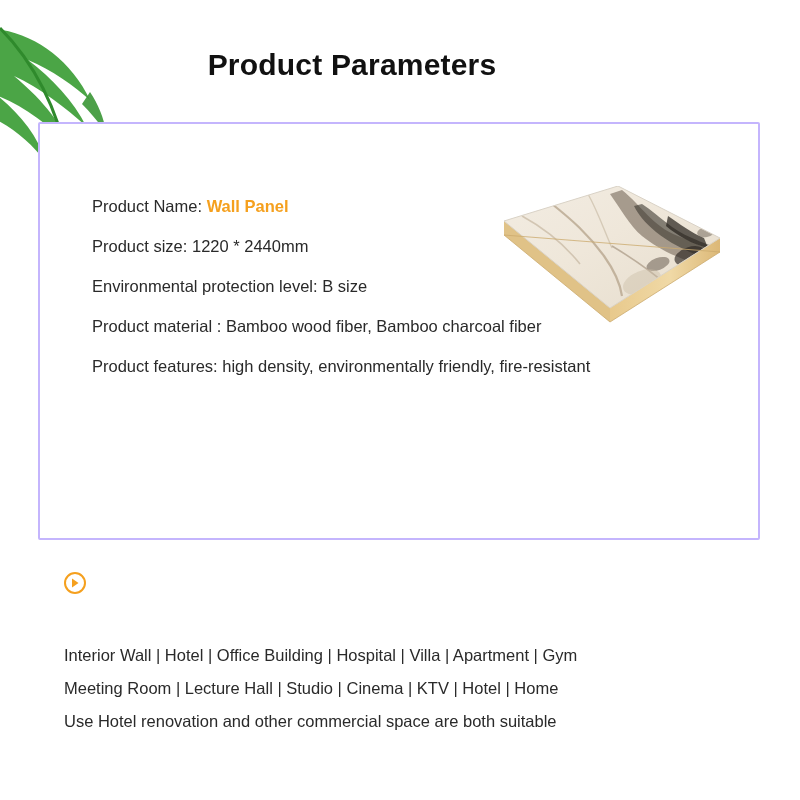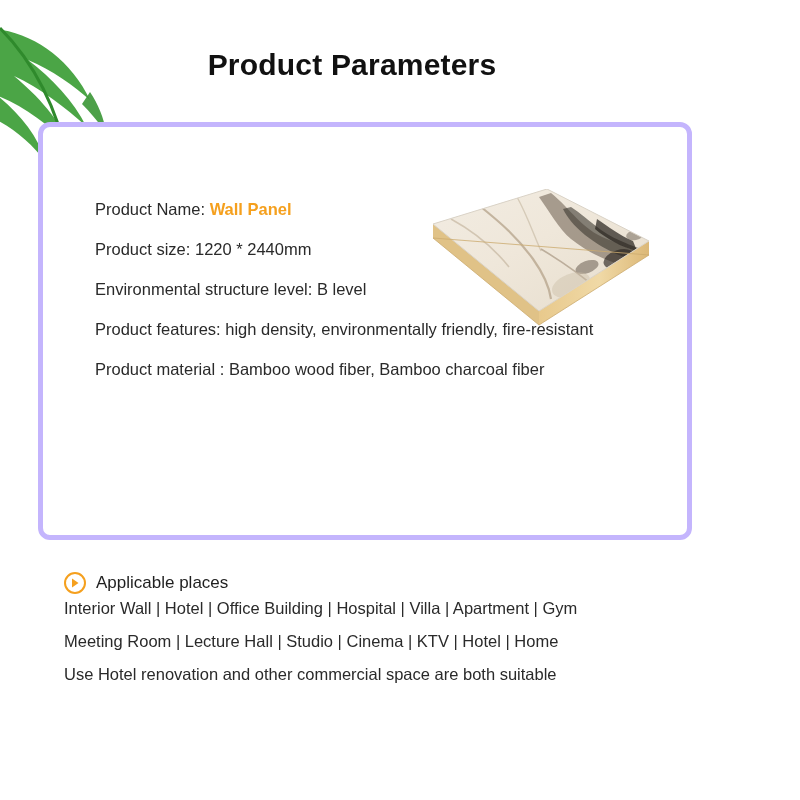--- a/index.html
+++ b/index.html
@@ -37,24 +37,24 @@
     width: 150px;
     height: 165px;
     pointer-events: none;
   }
 
   
   .spec-card {
     position: absolute;
     left: 38px;
     top: 122px;
-    width: 654px;
+    width: 722px;
     height: 418px;
-    border: 5px solid #c4b5fd;
-    border-radius: 12px;
+    border: 2px solid #c4b5fd;
+    border-radius: 2px;
     background: #ffffff;
     box-sizing: border-box;
   }
 
   .spec-list {
     position: absolute;
     left: 52px;
     top: 62px;
     width: 640px;
   }
@@ -99,21 +99,21 @@
   }
   .arrow-badge svg { display: block; }
   .section-heading-text {
     font-size: 17px;
     color: #1f1f1f;
   }
 
   .places-block {
     position: absolute;
     left: 64px;
-    top: 592px;
+    top: 639px;
     width: 700px;
   }
   .places-line {
     font-size: 16.5px;
     line-height: 33px;
     color: #2a2a2a;
     white-space: nowrap;
   }
 
   
@@ -145,23 +145,23 @@
 </div>
 
 <div class="spec-card">
 
   <div class="spec-list">
     <div class="spec-line">
       <span>Product Name:</span>
       <span class="highlight">Wall Panel</span>
     </div>
     <div class="spec-line">Product size: 1220 * 2440mm</div>
-    <div class="spec-line">Environmental structure level: B level</div>
+    <div class="spec-line">Environmental protection level: B size</div>
+    <div class="spec-line">Product material : Bamboo wood fiber, Bamboo charcoal fiber</div>
     <div class="spec-line">Product features: high density, environmentally friendly, fire-resistant</div>
-    <div class="spec-line">Product material : Bamboo wood fiber, Bamboo charcoal fiber</div>
   </div>
 
   <div class="panel-image">
     <svg width="228" height="160" viewBox="0 0 228 160" xmlns="http://www.w3.org/2000/svg">
       <defs>
         <linearGradient id="marbleBase" x1="0" y1="0" x2="1" y2="1">
           <stop offset="0%" stop-color="#f2ece2"></stop>
           <stop offset="45%" stop-color="#efe7da"></stop>
           <stop offset="100%" stop-color="#e6ddcd"></stop>
         </linearGradient>
@@ -203,20 +203,19 @@
 </div>
 
 <div class="soft-divider"></div>
 
 <div class="section-heading">
   <span class="arrow-badge">
     <svg width="12" height="12" viewBox="0 0 12 12" xmlns="http://www.w3.org/2000/svg">
       <polygon points="3,1.5 9.5,6 3,10.5" fill="#f5a01e"></polygon>
     </svg>
   </span>
-  <span class="section-heading-text">Applicable places</span>
 </div>
 
 <div class="places-block">
   <div class="places-line">Interior Wall | Hotel | Office Building | Hospital | Villa | Apartment | Gym</div>
   <div class="places-line">Meeting Room | Lecture Hall | Studio | Cinema | KTV | Hotel | Home</div>
   <div class="places-line">Use Hotel renovation and other commercial space are both suitable</div>
 </div>
 
 </body></html>

